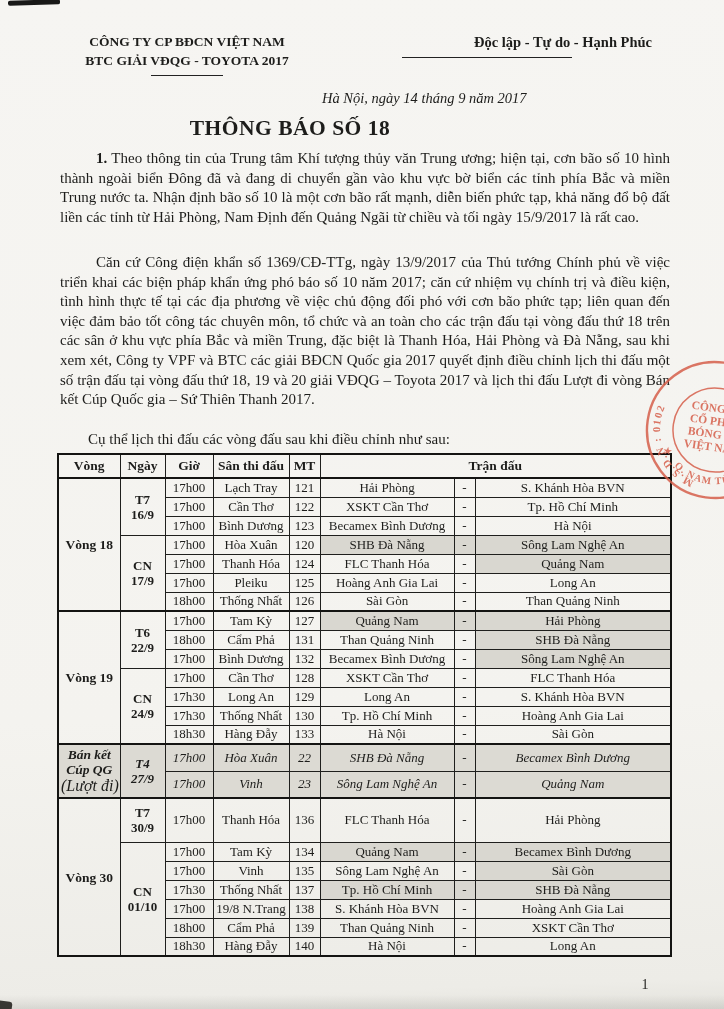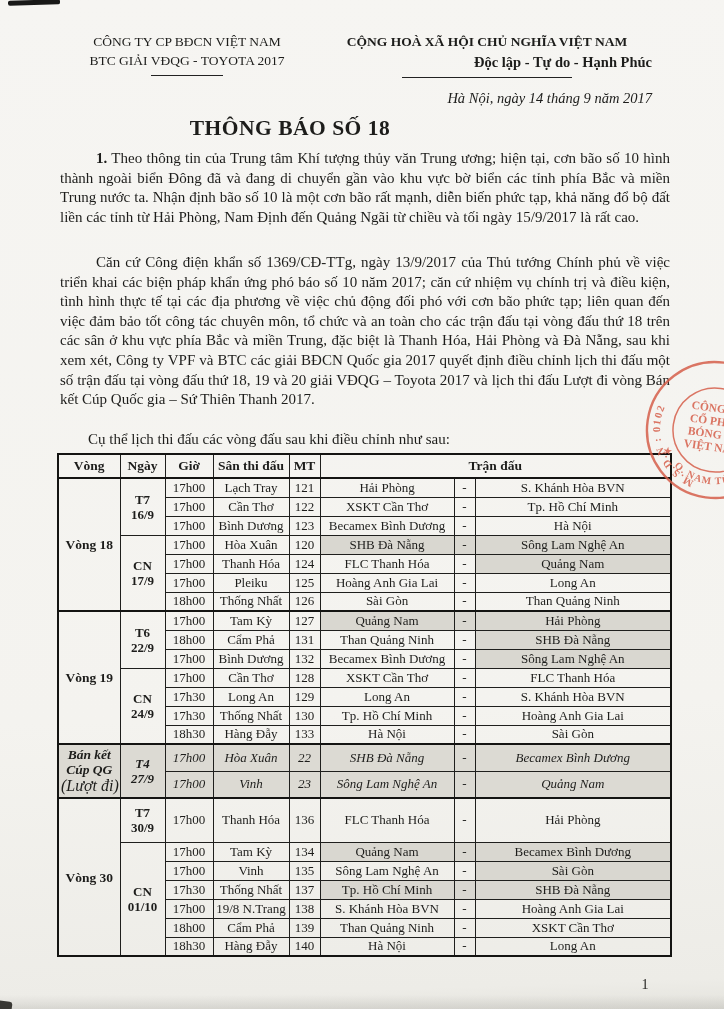--- a/index.html
+++ b/index.html
@@ -5,27 +5,27 @@
   html,body{margin:0;padding:0;background:#c9c7c2;}
   .page{
     position:relative;width:724px;height:1009px;margin:0 auto;
     background:linear-gradient(178deg,#f6f5f2 0%,#f4f3ef 70%,#edece7 97%,#e4e3dd 100%);
     overflow:hidden;
     font-family:"Liberation Serif","DejaVu Serif",serif;
     color:#1d1d1b;
   }
   .smudge-top{position:absolute;left:8px;top:0;width:52px;height:5px;background:#191918;border-radius:2px;transform:rotate(-1.5deg);}
   .smudge-bottom{position:absolute;left:-4px;bottom:-2px;width:16px;height:10px;background:#3a3935;border-radius:3px;transform:rotate(8deg);}
-  .hdr-left{position:absolute;left:62px;top:32px;width:250px;text-align:center;font-weight:normal;font-size:13.5px;line-height:19px;}
+  .hdr-left{position:absolute;left:62px;top:32px;width:250px;text-align:center;font-weight:bold;font-size:13.5px;line-height:19px;}
   .hdr-right{position:absolute;left:322px;top:32px;width:330px;text-align:center;font-weight:bold;font-size:13.5px;line-height:20px;}
   .hdr-right .motto{font-size:14.5px;text-align:right;}
   .rule{height:0;border-bottom:1.4px solid #222;margin:5px auto 0;}
   .rule-l{width:72px;}
   .rule-r{width:170px;}
-  .dateline{position:absolute;left:322px;top:90px;width:330px;text-align:right;font-style:italic;font-size:14.5px;}
+  .dateline{position:absolute;left:322px;top:90px;width:330px;text-align:left;font-style:italic;font-size:14.5px;}
   .doc-title{position:absolute;left:0;top:116px;width:580px;text-align:center;font-weight:bold;font-size:21.5px;letter-spacing:.5px;}
   .para{position:absolute;left:60px;width:610px;font-size:15px;line-height:19.6px;text-align:justify;text-indent:36px;}
   .p1{top:149px;}
   .p2{top:253px;}
   .b{font-weight:bold;}
   .intro{position:absolute;left:60px;top:431px;width:610px;font-size:15px;text-indent:28px;}
   .tbl-wrap{position:absolute;left:57px;top:453px;width:613px;}
   table.sched{border-collapse:collapse;width:613px;table-layout:fixed;font-size:13px;}
   table.sched td,table.sched th{border:1px solid #1f1f1d;padding:0 2px;text-align:center;overflow:hidden;white-space:nowrap;}
   table.sched{border:2px solid #141412;}
@@ -52,21 +52,20 @@
 <div class="page">
   <div class="smudge-top"></div>
 
   <div class="hdr-left">
     <div>CÔNG TY CP BĐCN VIỆT NAM</div>
     <div>BTC GIẢI VĐQG - TOYOTA 2017</div>
     <div class="rule rule-l"></div>
   </div>
 
   <div class="hdr-right">
-    <div>CỘNG HOÀ XÃ HỘI CHỦ NGHĨA VIỆT NAM</div>
     <div class="motto">Độc lập - Tự do - Hạnh Phúc</div>
     <div class="rule rule-r"></div>
   </div>
 
   <div class="dateline">Hà Nội, ngày 14 tháng 9 năm 2017</div>
 
   <div class="doc-title">THÔNG BÁO SỐ 18</div>
 
   <div class="para p1"><span class="b">1.</span> <span>Theo thông tin của Trung tâm Khí tượng thủy văn Trung ương; hiện tại, cơn bão số 10 hình thành ngoài biển Đông đã và đang di chuyển gần vào khu vực bờ biển các tỉnh phía Bắc và miền Trung nước ta. Nhận định bão số 10 là một cơn bão rất mạnh, diễn biến phức tạp, khả năng đổ bộ đất liền các tỉnh từ Hải Phòng, Nam Định đến Quảng Ngãi từ chiều và tối ngày 15/9/2017 là rất cao.</span></div>
 

